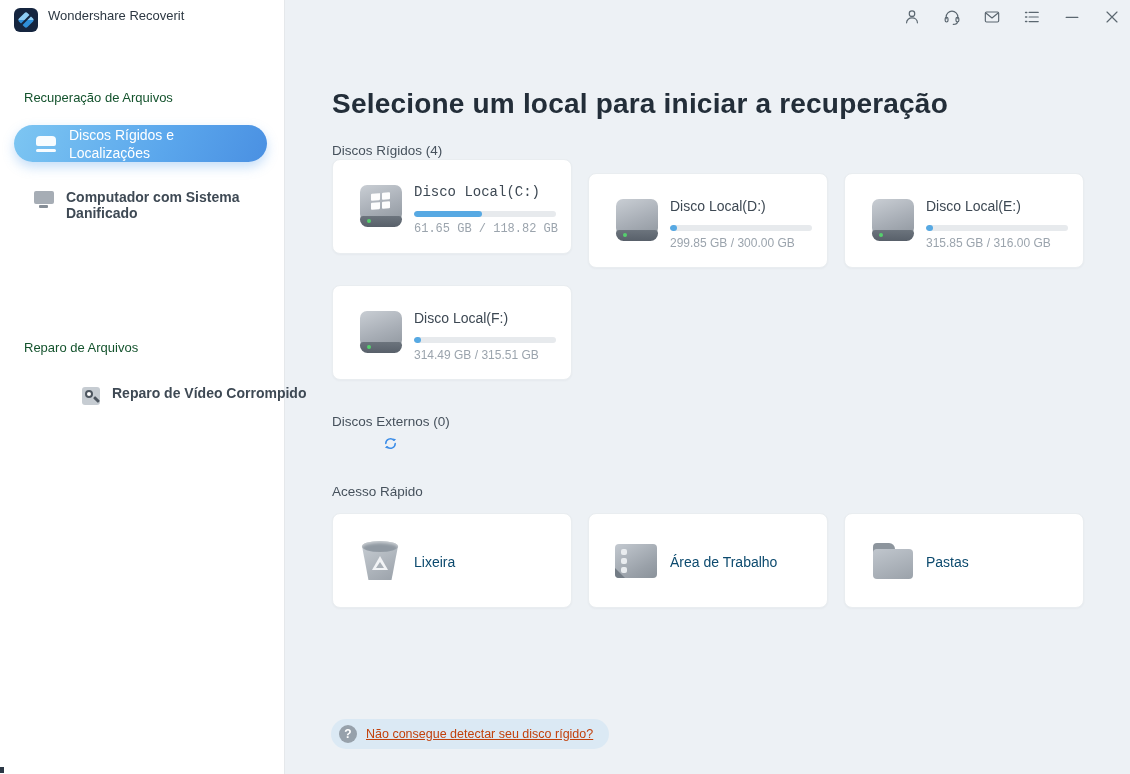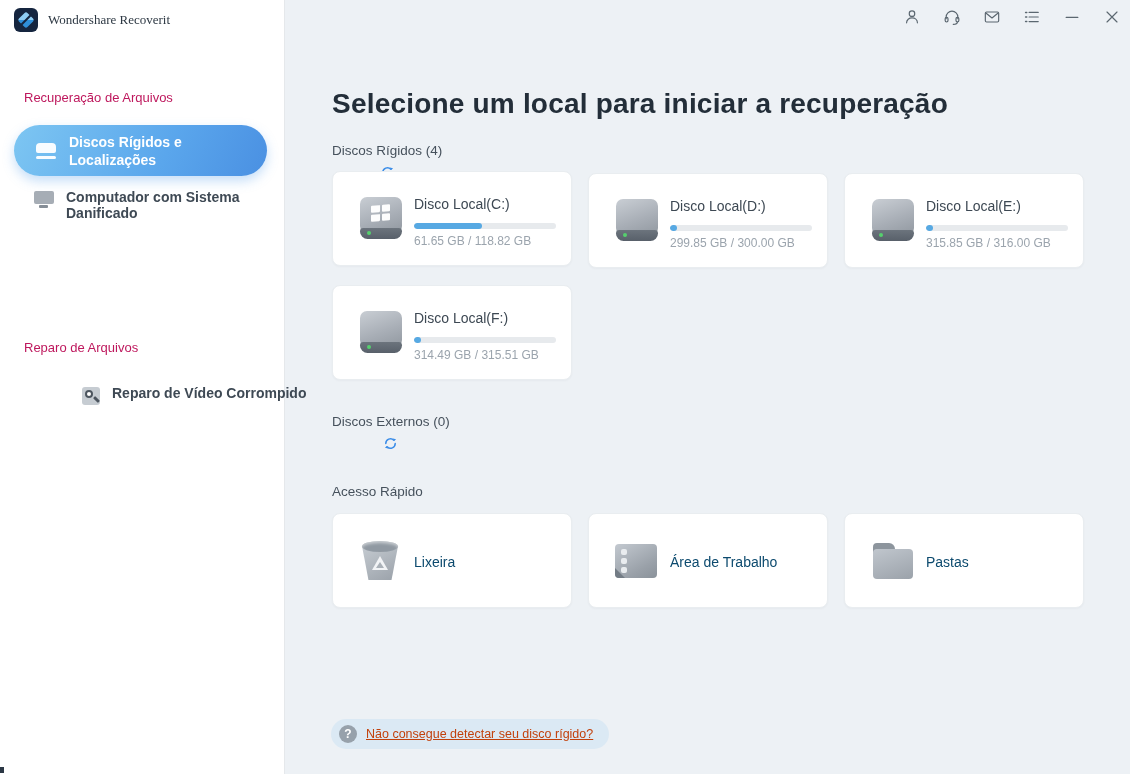--- a/index.html
+++ b/index.html
@@ -5,35 +5,35 @@
   * { margin:0; padding:0; box-sizing:border-box; }
   html,body { width:1130px; height:774px; }
   body { font-family:"Liberation Sans", sans-serif; background:#edf1f5; position:relative; overflow:hidden; }
 
   
   .stage { position:absolute; inset:0; width:1130px; height:774px; background:#edf1f5; }
   .sidebar { position:absolute; left:0; top:0; width:285px; height:774px; background:#ffffff; border-right:1px solid #e5e8eb; }
   .main { position:absolute; left:286px; top:0; right:0; bottom:0; }
 
   
-  .brand { position:absolute; left:14px; top:8px; display:flex; align-items:center; gap:10px;font-family:Liberation Serif, serif; }
+  .brand { position:absolute; left:14px; top:8px; display:flex; gap:10px; }
   .logo { width:24px; height:24px; border-radius:6px; background:#15253f; position:relative; }
   .logo .diamond { position:absolute; left:6px; top:6px; width:12px; height:12px; transform:rotate(45deg);
       background:linear-gradient(135deg,#8ecdf4 0%,#8ecdf4 48%,#2f8fd9 52%,#2f8fd9 100%); border-radius:2px; }
   .logo .slash { position:absolute; left:11px; top:5px; width:2px; height:14px; background:#15253f; transform:rotate(45deg); }
   .brand-title { font-size:13px; color:#2d3843; }
 
-  .sb-section { position:absolute; left:24px; font-size:13px; color:#be185d; }
+  .sb-section { position:absolute; left:24px; font-size:13px; color:#14532d; }
   .sb-item { position:absolute; display:flex; gap:12px; color:#3e4954; font-size:14px; font-weight:bold; line-height:16px; cursor:default; }
   .sb-item .txt { width:195px; }
 
-  .active-pill { position:absolute; left:14px; top:125px; width:253px; height:51px; border-radius:26px;
+  .active-pill { position:absolute; left:14px; top:125px; width:253px; height:37px; border-radius:26px;
       background:linear-gradient(115deg,#7dc6f2 0%,#5aa6ec 60%,#4a90e2 100%);
       box-shadow:0 5px 12px rgba(90,160,235,.35);
-      display:flex; align-items:center; gap:13px; padding-left:22px; color:#fff; font-size:14px; font-weight:bold; line-height:18px; }
+      display:flex; align-items:center; gap:13px; padding-left:22px; color:#fff; font-size:14px; font-weight:normal; line-height:18px; }
   .active-pill .txt { width:170px; }
 
   
   .g-drive { width:20px; height:16px; position:relative; flex:0 0 20px; margin-top:1px; }
   .g-drive .top { position:absolute; left:0; top:0; width:20px; height:10px; background:rgba(255,255,255,.95); border-radius:4px 4px 2px 2px; }
   .g-drive .base { position:absolute; left:0; bottom:0; width:20px; height:3px; background:rgba(255,255,255,.95); border-radius:2px; }
   .g-monitor { width:20px; height:17px; position:relative; flex:0 0 20px; margin-top:2px; }
   .g-monitor .scr { position:absolute; left:0; top:0; width:20px; height:13px; background:#a6adb5; border-radius:2px; }
   .g-monitor .std { position:absolute; left:5px; bottom:0; width:9px; height:3px; background:#868e97; border-radius:1px; }
   .g-cam { width:20px; height:15px; position:relative; flex:0 0 20px; margin-top:4px; }
@@ -191,21 +191,21 @@
       <span class="refresh">
         <svg width="15" height="15" viewBox="0 0 20 20">
           <path d="M16.3 10a6.3 6.3 0 0 1-10.7 4.5" stroke="#3b8de8" stroke-width="2" fill="none" stroke-linecap="round"></path>
           <path d="M3.7 10a6.3 6.3 0 0 1 10.7-4.5" stroke="#3b8de8" stroke-width="2" fill="none" stroke-linecap="round"></path>
           <polygon points="14.9,6.6 13.2,3.4 17.4,4.2" fill="#3b8de8"></polygon>
           <polygon points="5.1,13.4 6.8,16.6 2.6,15.8" fill="#3b8de8"></polygon>
         </svg>
       </span>
     </div>
 
-    <div class="card drive-card" style="left:46px; top:171px;">
+    <div class="card drive-card" style="left:46px; top:159px;font-family:Liberation Mono, monospace;">
       <div class="hdd">
           <div class="body"></div>
           <div class="front"></div>
           <div class="led"></div>
         <div class="win">
             <span></span>
             <span></span>
             <span></span>
             <span></span>
           </div>

